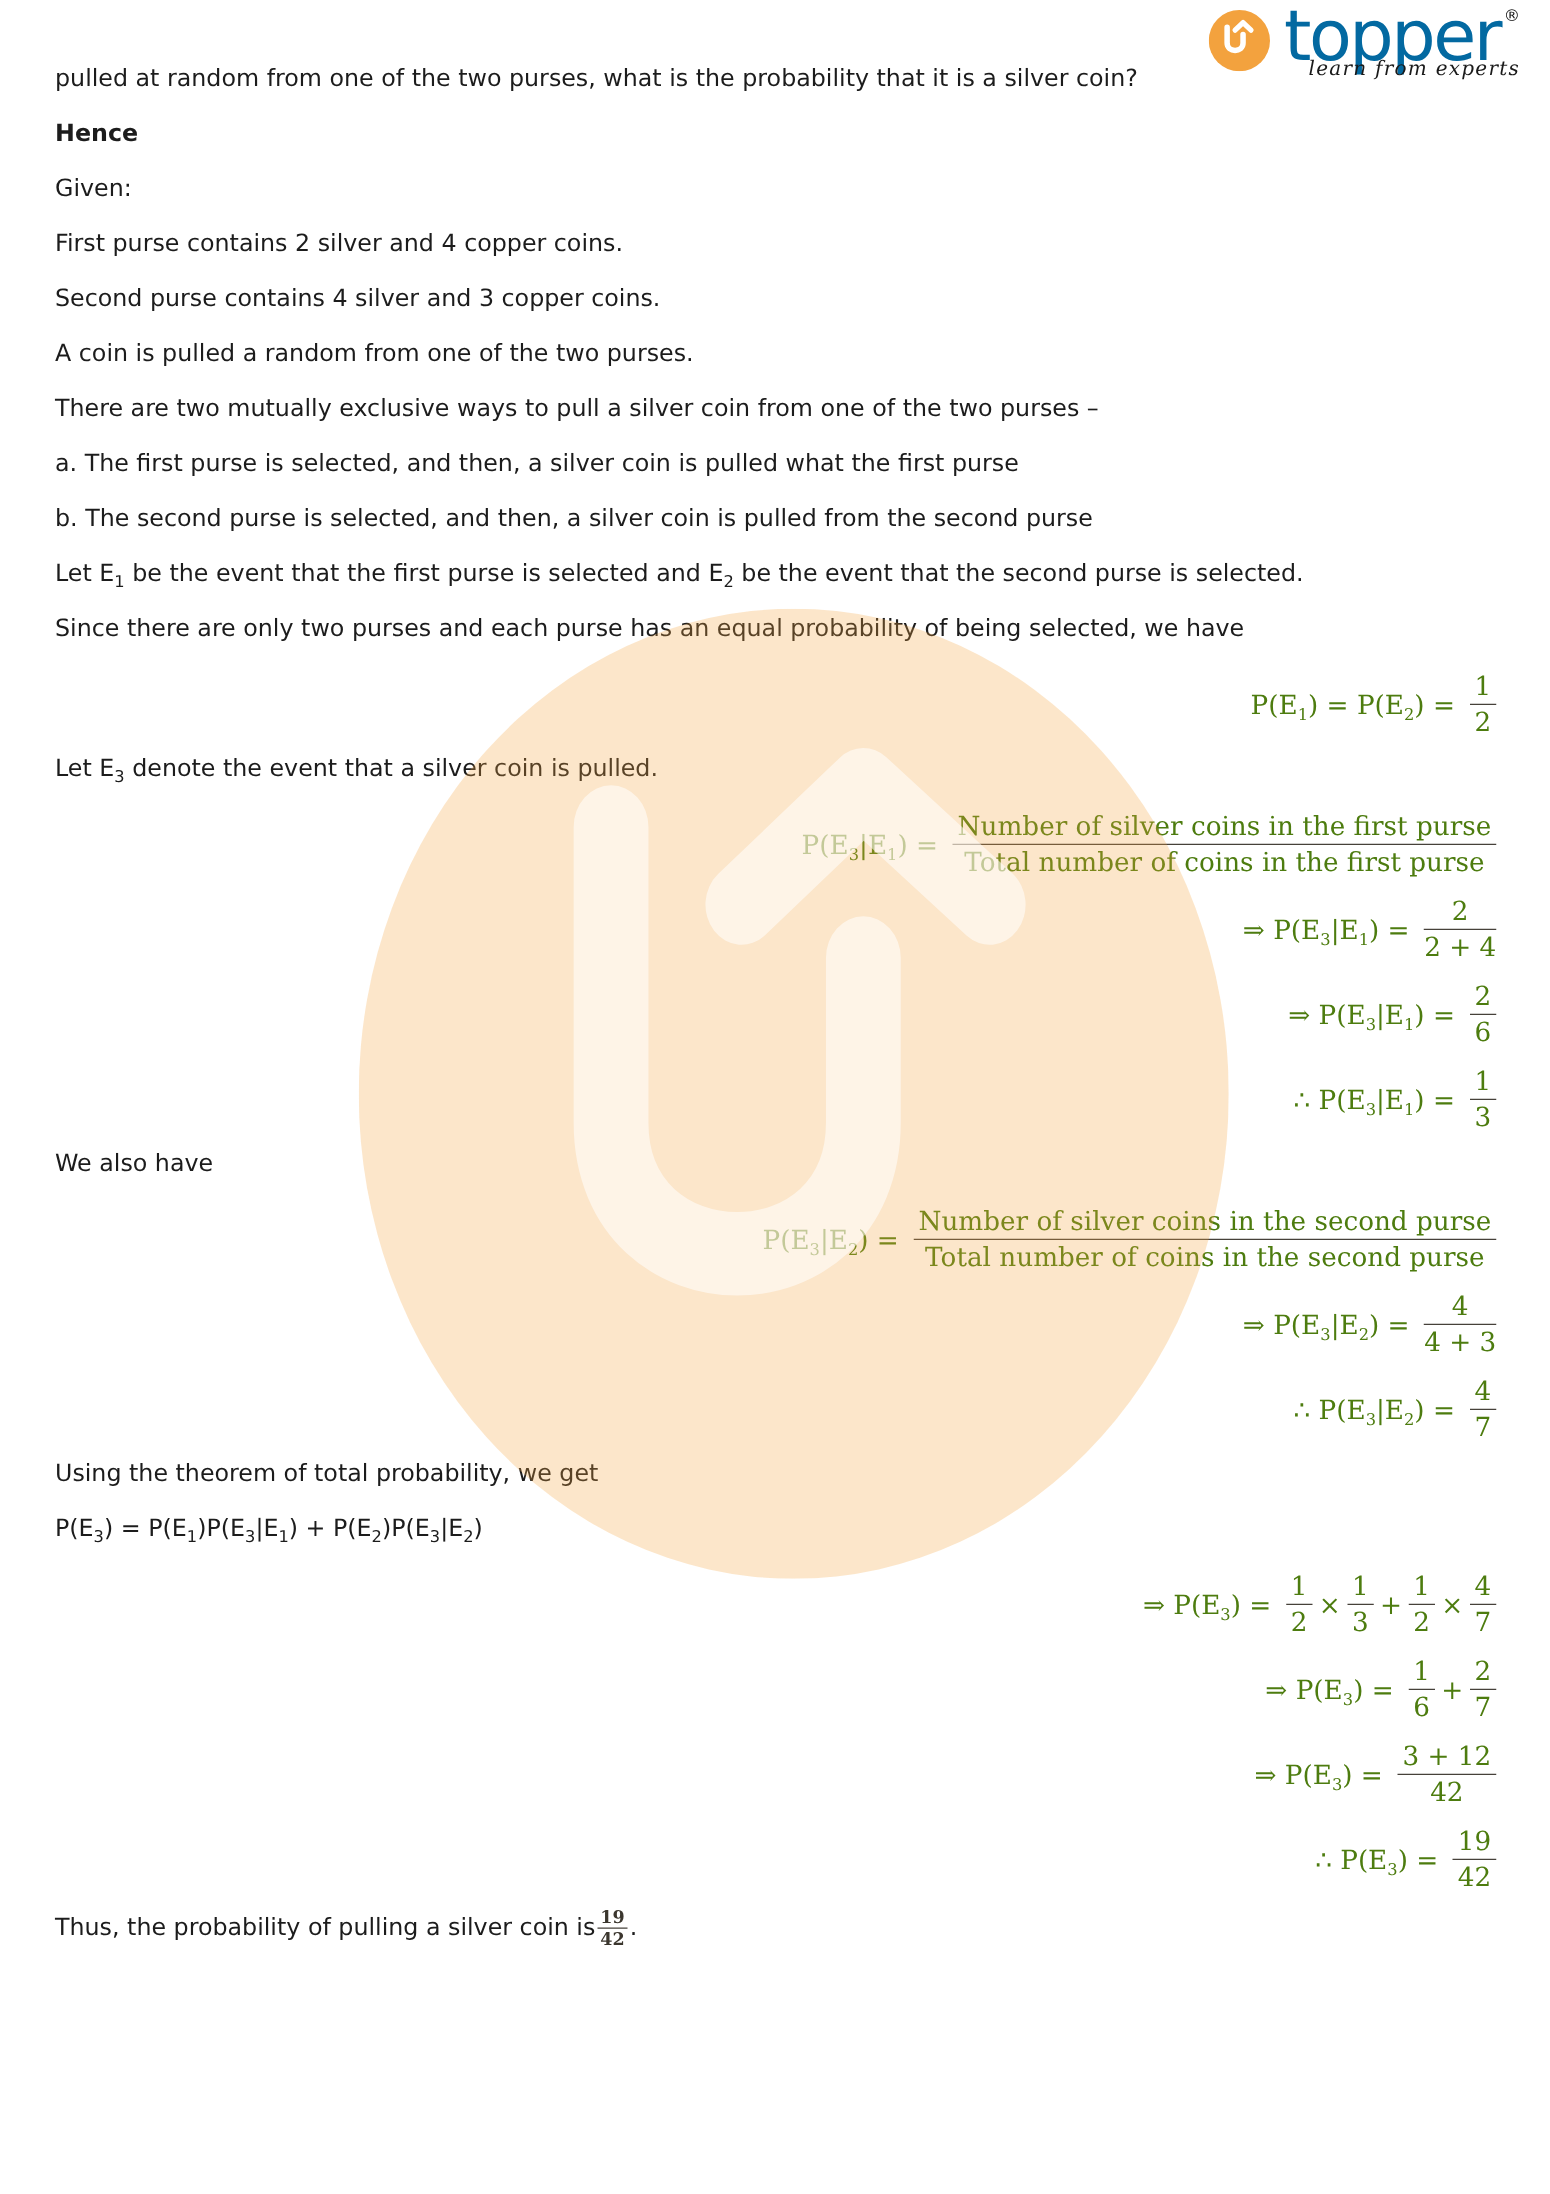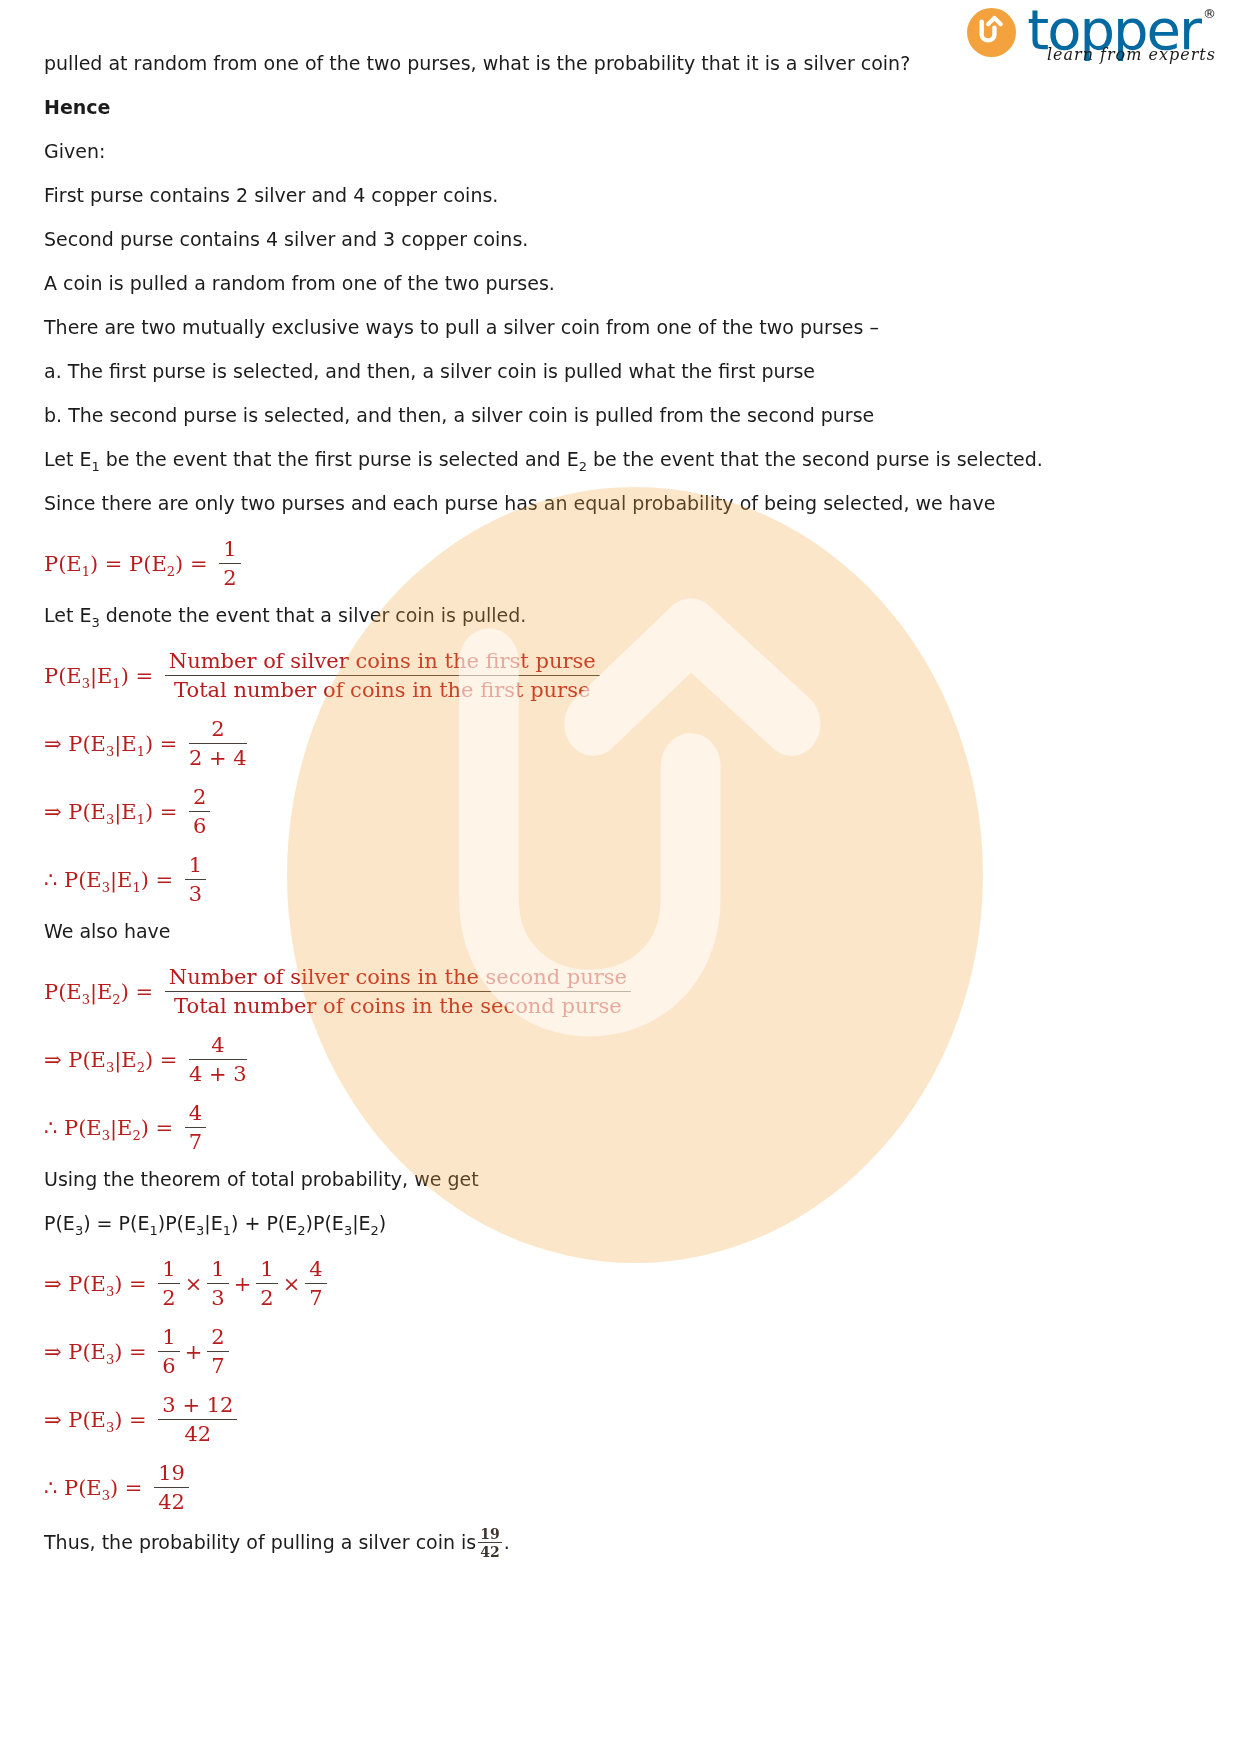--- a/index.html
+++ b/index.html
@@ -20,21 +20,21 @@
   .tagline{font-family:"DejaVu Serif","Liberation Serif",serif;font-style:italic;
            font-size:16px;line-height:13px;color:#1a1a1a;margin-top:-3px;letter-spacing:1px;}
 
   
   .content{position:relative;z-index:1;padding:50px 38px 0 44px;}
   .text{font-size:19px;line-height:26px;color:#1c1c1c;margin:0 0 18px;}
   .heading{font-weight:bold;}
   .text sub{font-size:13px;line-height:0;}
   .math{display:flex;align-items:center;margin:6px 0 9px;padding:2px 0;
         font-family:"DejaVu Serif","Liberation Serif",serif;
-        font-size:21px;color:#b91c1c;}
+        font-size:21px;color:#4d7c0f;justify-content:flex-end;}
   .math .run{white-space:pre;}
   .math sub{font-size:13px;line-height:0;}
   .frac{display:inline-block;text-align:center;vertical-align:middle;
         font-family:"DejaVu Serif","Liberation Serif",serif;margin:0 5px;}
   .math .frac{font-size:21px;line-height:26px;}
   .frac .num{display:block;border-bottom:1.5px solid #46413a;padding:0 4px 1px;}
   .frac .den{display:block;padding-top:1px;}
   .text .frac{font-size:14px;line-height:16px;color:#3b362e;margin:0 2px;font-weight:bold;}
   .text .frac .num{padding:0 2px 0;border-bottom:1px solid #46413a;}
 

